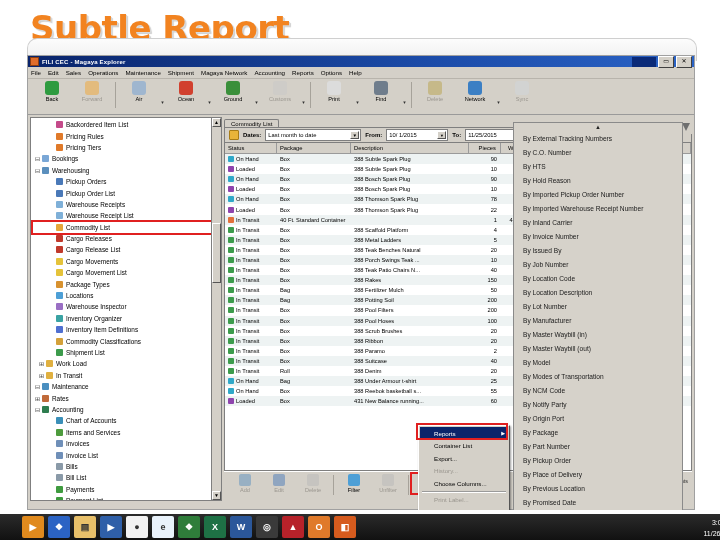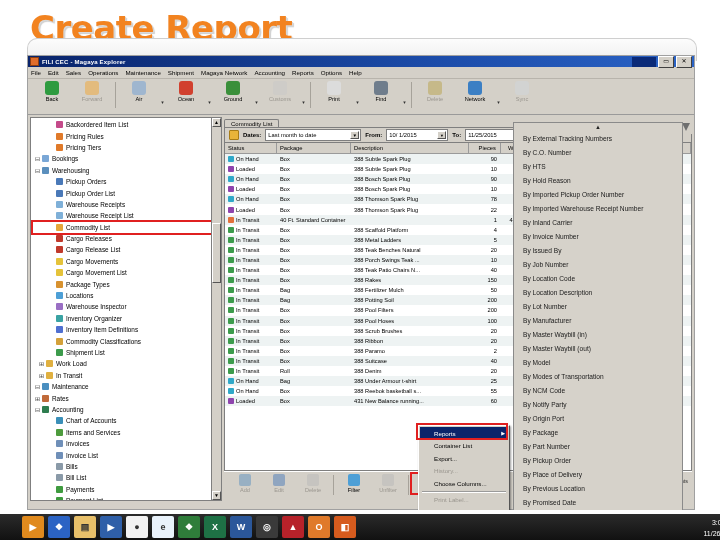--- a/index.html
+++ b/index.html
@@ -183,21 +183,21 @@
   }
 
   .footer-white{position:absolute;left:0;bottom:26px;width:720px;height:4px;background:#fff;z-index:70;}
 </style>
 </head>
 <body>
 
 <div class="slide">
 
   <div class="title-wrap">
-    <div class="slide-title">Create Report</div>
+    <div class="slide-title">Subtle Report</div>
   </div>
   <div class="panel-frame"></div>
 
   <div class="app">
 
     <div class="titlebar">
       <span class="tb-icon"></span>
       <span class="tb-title">FILI CEC - Magaya Explorer</span>
       <span class="tb-spacer"></span>
       <span class="tb-btns">

